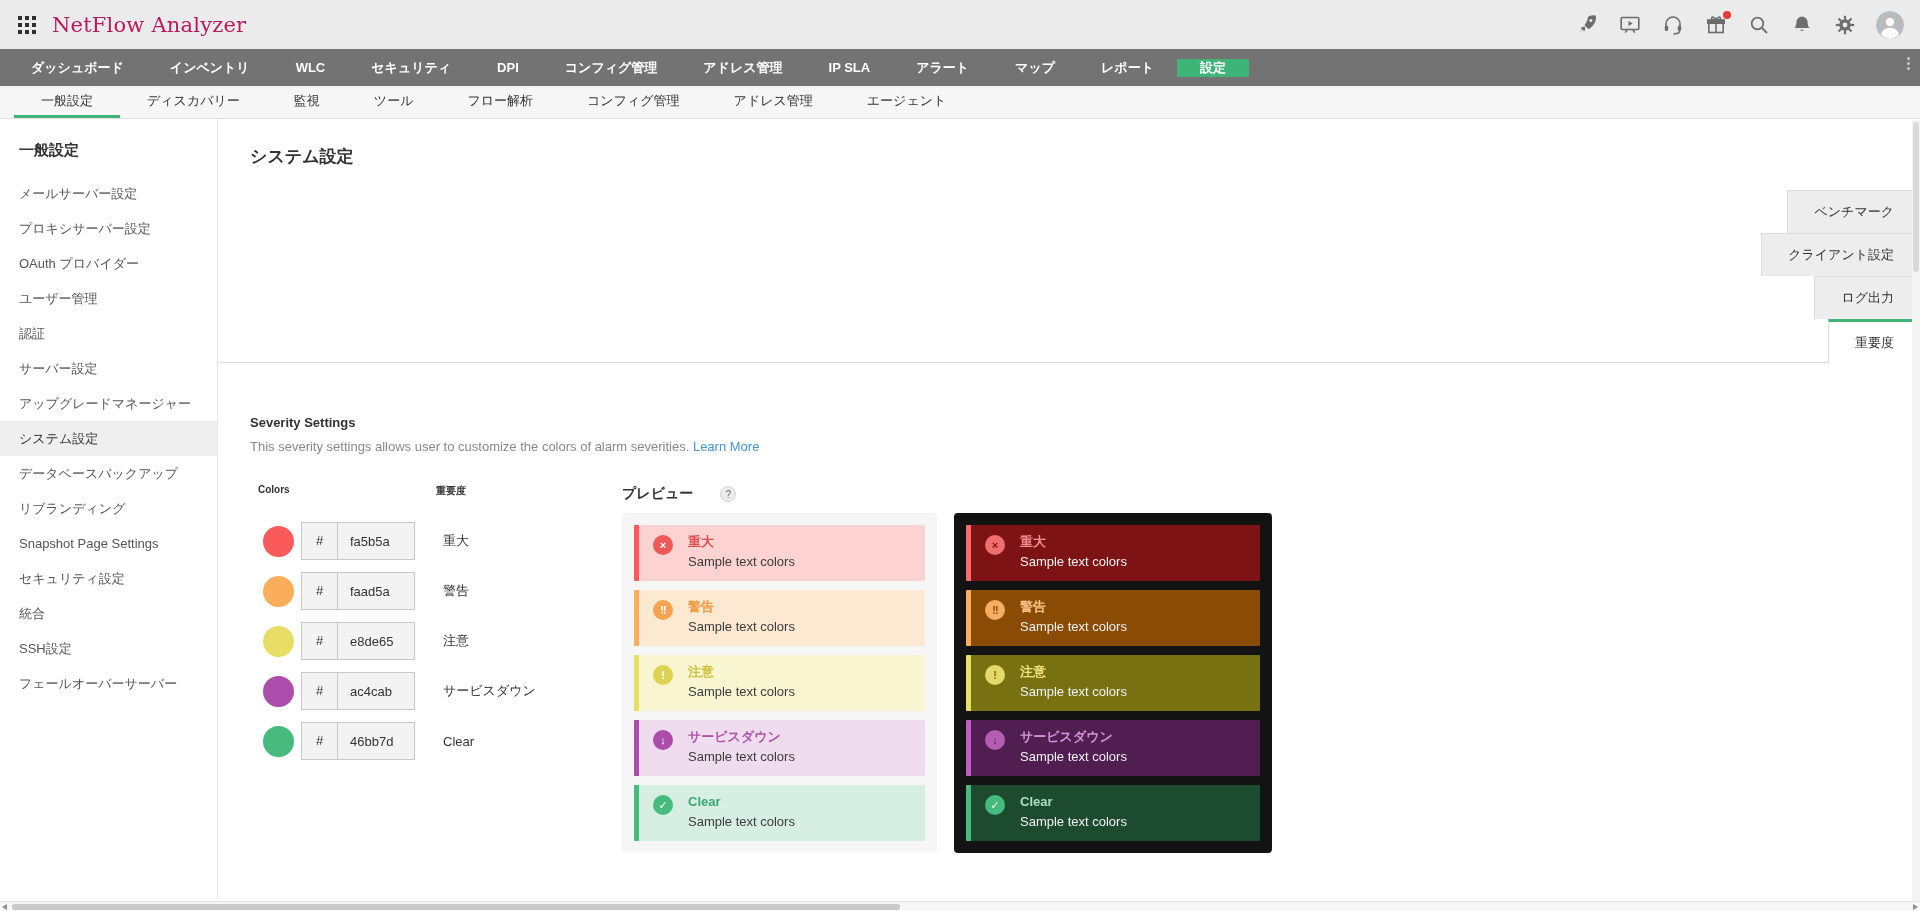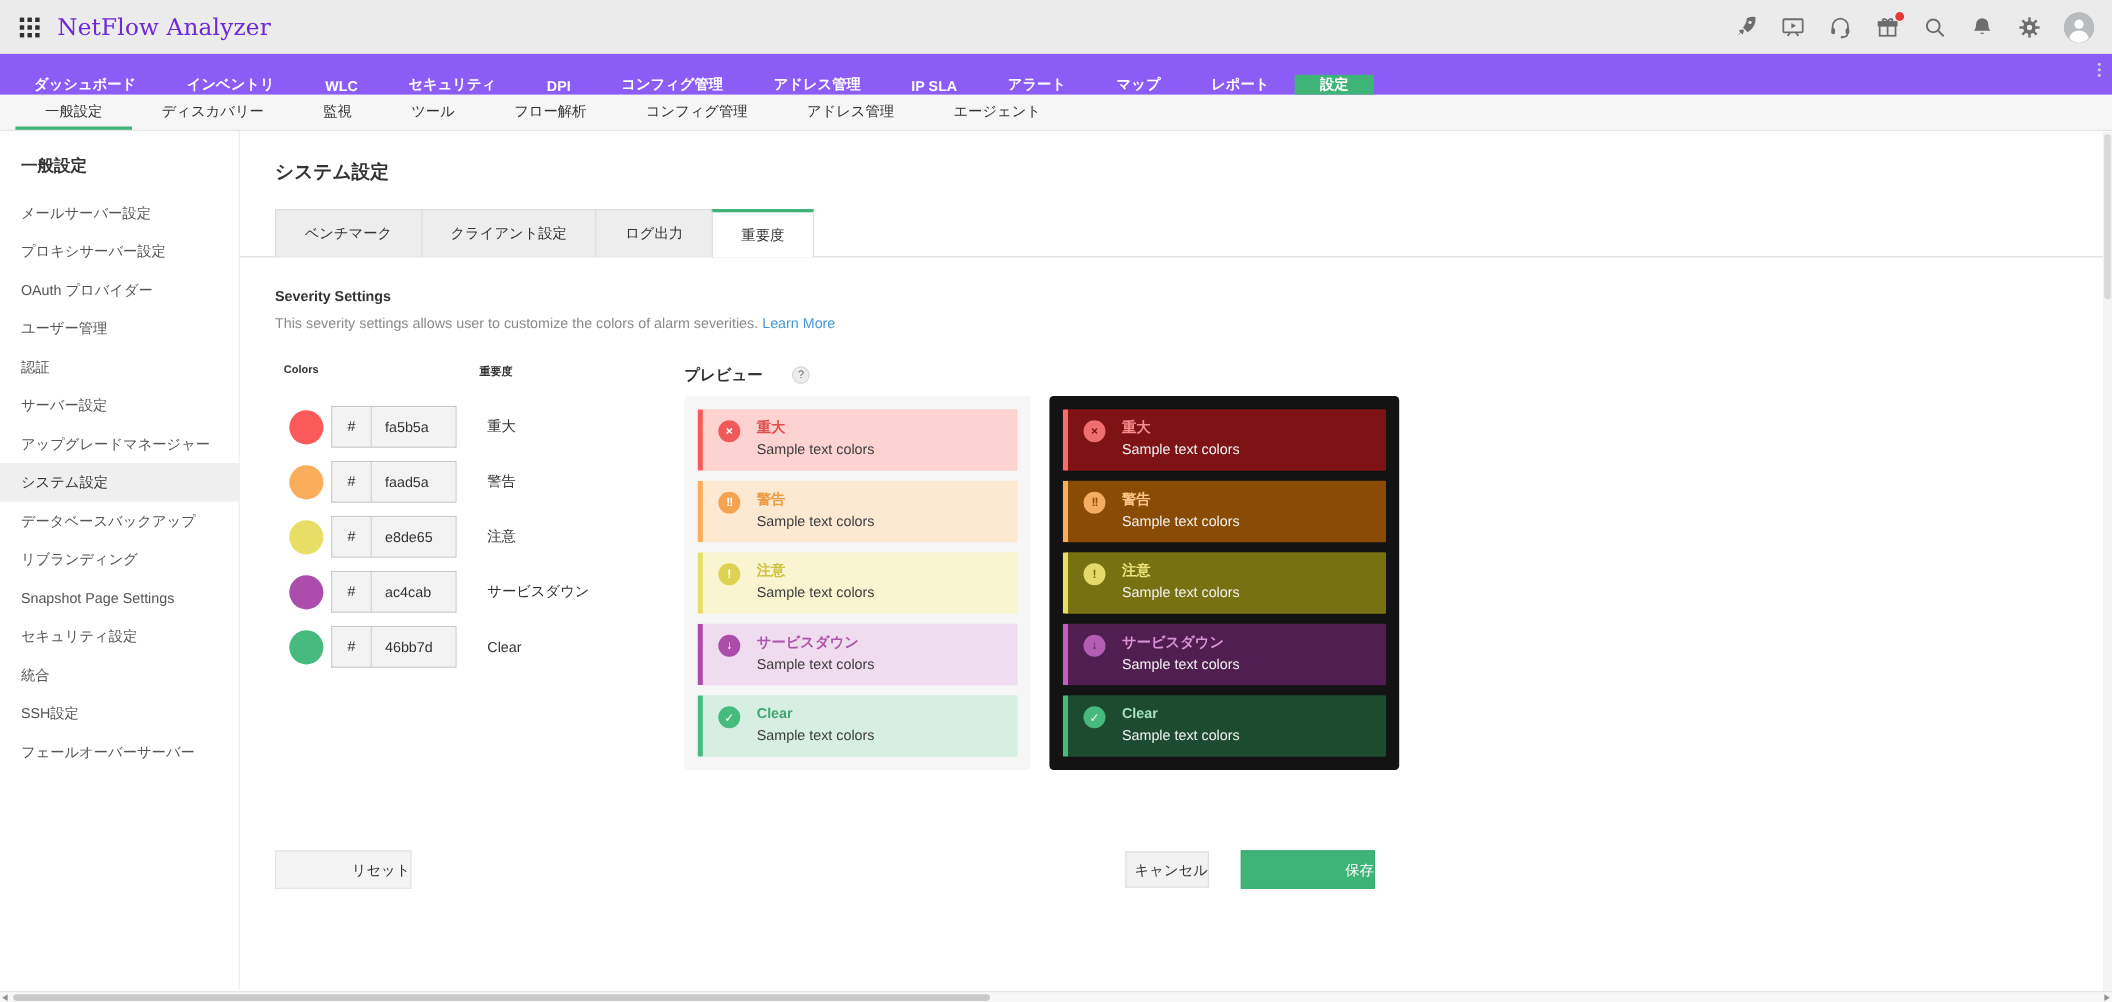--- a/index.html
+++ b/index.html
@@ -2,29 +2,29 @@
 <html><head>
 <meta charset="utf-8">
 <style>
   * { margin:0; padding:0; box-sizing:border-box; }
   html,body { width:1920px; height:911px; overflow:hidden; background:#fff;
     font-family:"Liberation Sans","DejaVu Sans",sans-serif; }
 
   
   .topbar { height:49px; background:#ebebeb; display:flex; align-items:center; padding:0 16px; }
   .grid-icon { width:22px; height:22px; display:block; }
-  .brand-title { font-family:"DejaVu Serif","Liberation Serif",serif; font-size:21px; color:#6d28d9; margin-left:14px; letter-spacing:.2px; }
+  .brand-title { font-family:"DejaVu Serif","Liberation Serif",serif; font-size:21px; color:#be185d; margin-left:14px; letter-spacing:.2px; }
   .topbar-icons { margin-left:auto; display:flex; align-items:center; gap:19px; }
   .icon-btn { width:24px; height:24px; position:relative; cursor:pointer; }
   .icon-btn svg { width:24px; height:24px; display:block; }
   .badge-dot { position:absolute; top:-2px; right:-3px; width:8px; height:8px; border-radius:50%; background:#e53935; }
   .avatar { width:28px; height:28px; border-radius:50%; overflow:hidden; display:block; cursor:pointer; }
 
   
-  .mainnav { height:37px; background:#8b5cf6; display:flex; align-items:flex-end; padding-left:8px; position:relative; }
+  .mainnav { height:37px; background:#737373; display:flex; align-items:center; padding-left:8px; position:relative; }
   .mainnav-item { color:#fff; font-size:13px; font-weight:bold; display:flex; align-items:center; padding:0 23px; cursor:pointer; white-space:nowrap; }
   .mainnav-item.active { background:#3eb577; }
   .mainnav-kebab { position:absolute; right:5px; top:8px; width:14px; height:22px; display:flex; flex-direction:column; align-items:center; gap:2px; cursor:pointer; }
   .mainnav-kebab i { width:3px; height:3px; border-radius:50%; background:#c9c9c9; }
 
   
   .subnav { height:33px; background:#f6f6f6; border-bottom:1px solid #e1e1e1; display:flex; align-items:stretch; padding-left:14px; }
   .subnav-item { font-size:13px; color:#333; display:flex; align-items:center; padding:0 27px; border-bottom:3px solid transparent; cursor:pointer; white-space:nowrap; }
   .subnav-item.active { border-bottom-color:#3eb577; }
 
@@ -32,26 +32,26 @@
   .layout { display:flex; height:781px; }
   .sidebar { width:218px; flex-shrink:0; background:#fff; border-right:1px solid #e8e8e8; padding-top:22px; }
   .sidebar-title { font-size:15px; font-weight:bold; color:#333; padding:0 0 16px 19px; }
   .sidebar-item { font-size:13px; color:#555; padding:9px 14px 9px 19px; line-height:17px; cursor:pointer; }
   .sidebar-item.active { background:#efefef; color:#333; }
 
   .content { flex:1; padding:26px 0 0 32px; position:relative; background:#fff; }
   .page-title { font-size:17px; font-weight:600; color:#333; }
 
   
-  .tabs { display:flex; margin-top:22px; margin-left:-32px; padding-left:32px; border-bottom:1px solid #dcdcdc; align-items:flex-end; }
+  .tabs { display:flex; margin-top:22px; margin-left:-32px; padding-left:32px; border-bottom:1px solid #dcdcdc; align-items:flex-end;flex-direction:column; }
   .tab { height:43px; display:flex; align-items:center; padding:0 26px; background:#ededed; border:1px solid #dcdcdc; border-bottom:none; margin-right:-1px; font-size:13px; color:#333; cursor:pointer; white-space:nowrap; }
   .tab.active { background:#fff; border-top:3px solid #3eb577; margin-bottom:-1px; height:44px; }
 
   
-  .section-heading { margin-top:28px; font-size:13px; font-weight:bold; color:#333; }
+  .section-heading { margin-top:52px; font-size:13px; font-weight:bold; color:#333; }
   .section-desc { margin-top:9px; font-size:13px; color:#8a8a8a; }
   .learn-more { color:#4596d8; cursor:pointer; }
 
   .config-row { display:flex; margin-top:30px; }
   .colors-col { width:372px; flex-shrink:0; position:relative; }
   .col-headers { position:relative; height:20px; font-size:10px; font-weight:bold; color:#333; }
   .col-headers .h-colors { position:absolute; left:8px; top:0; }
   .col-headers .h-sev { position:absolute; left:186px; top:0; }
   .color-rows { margin-top:12px; }
   .color-row { display:flex; align-items:center; height:50px; }

